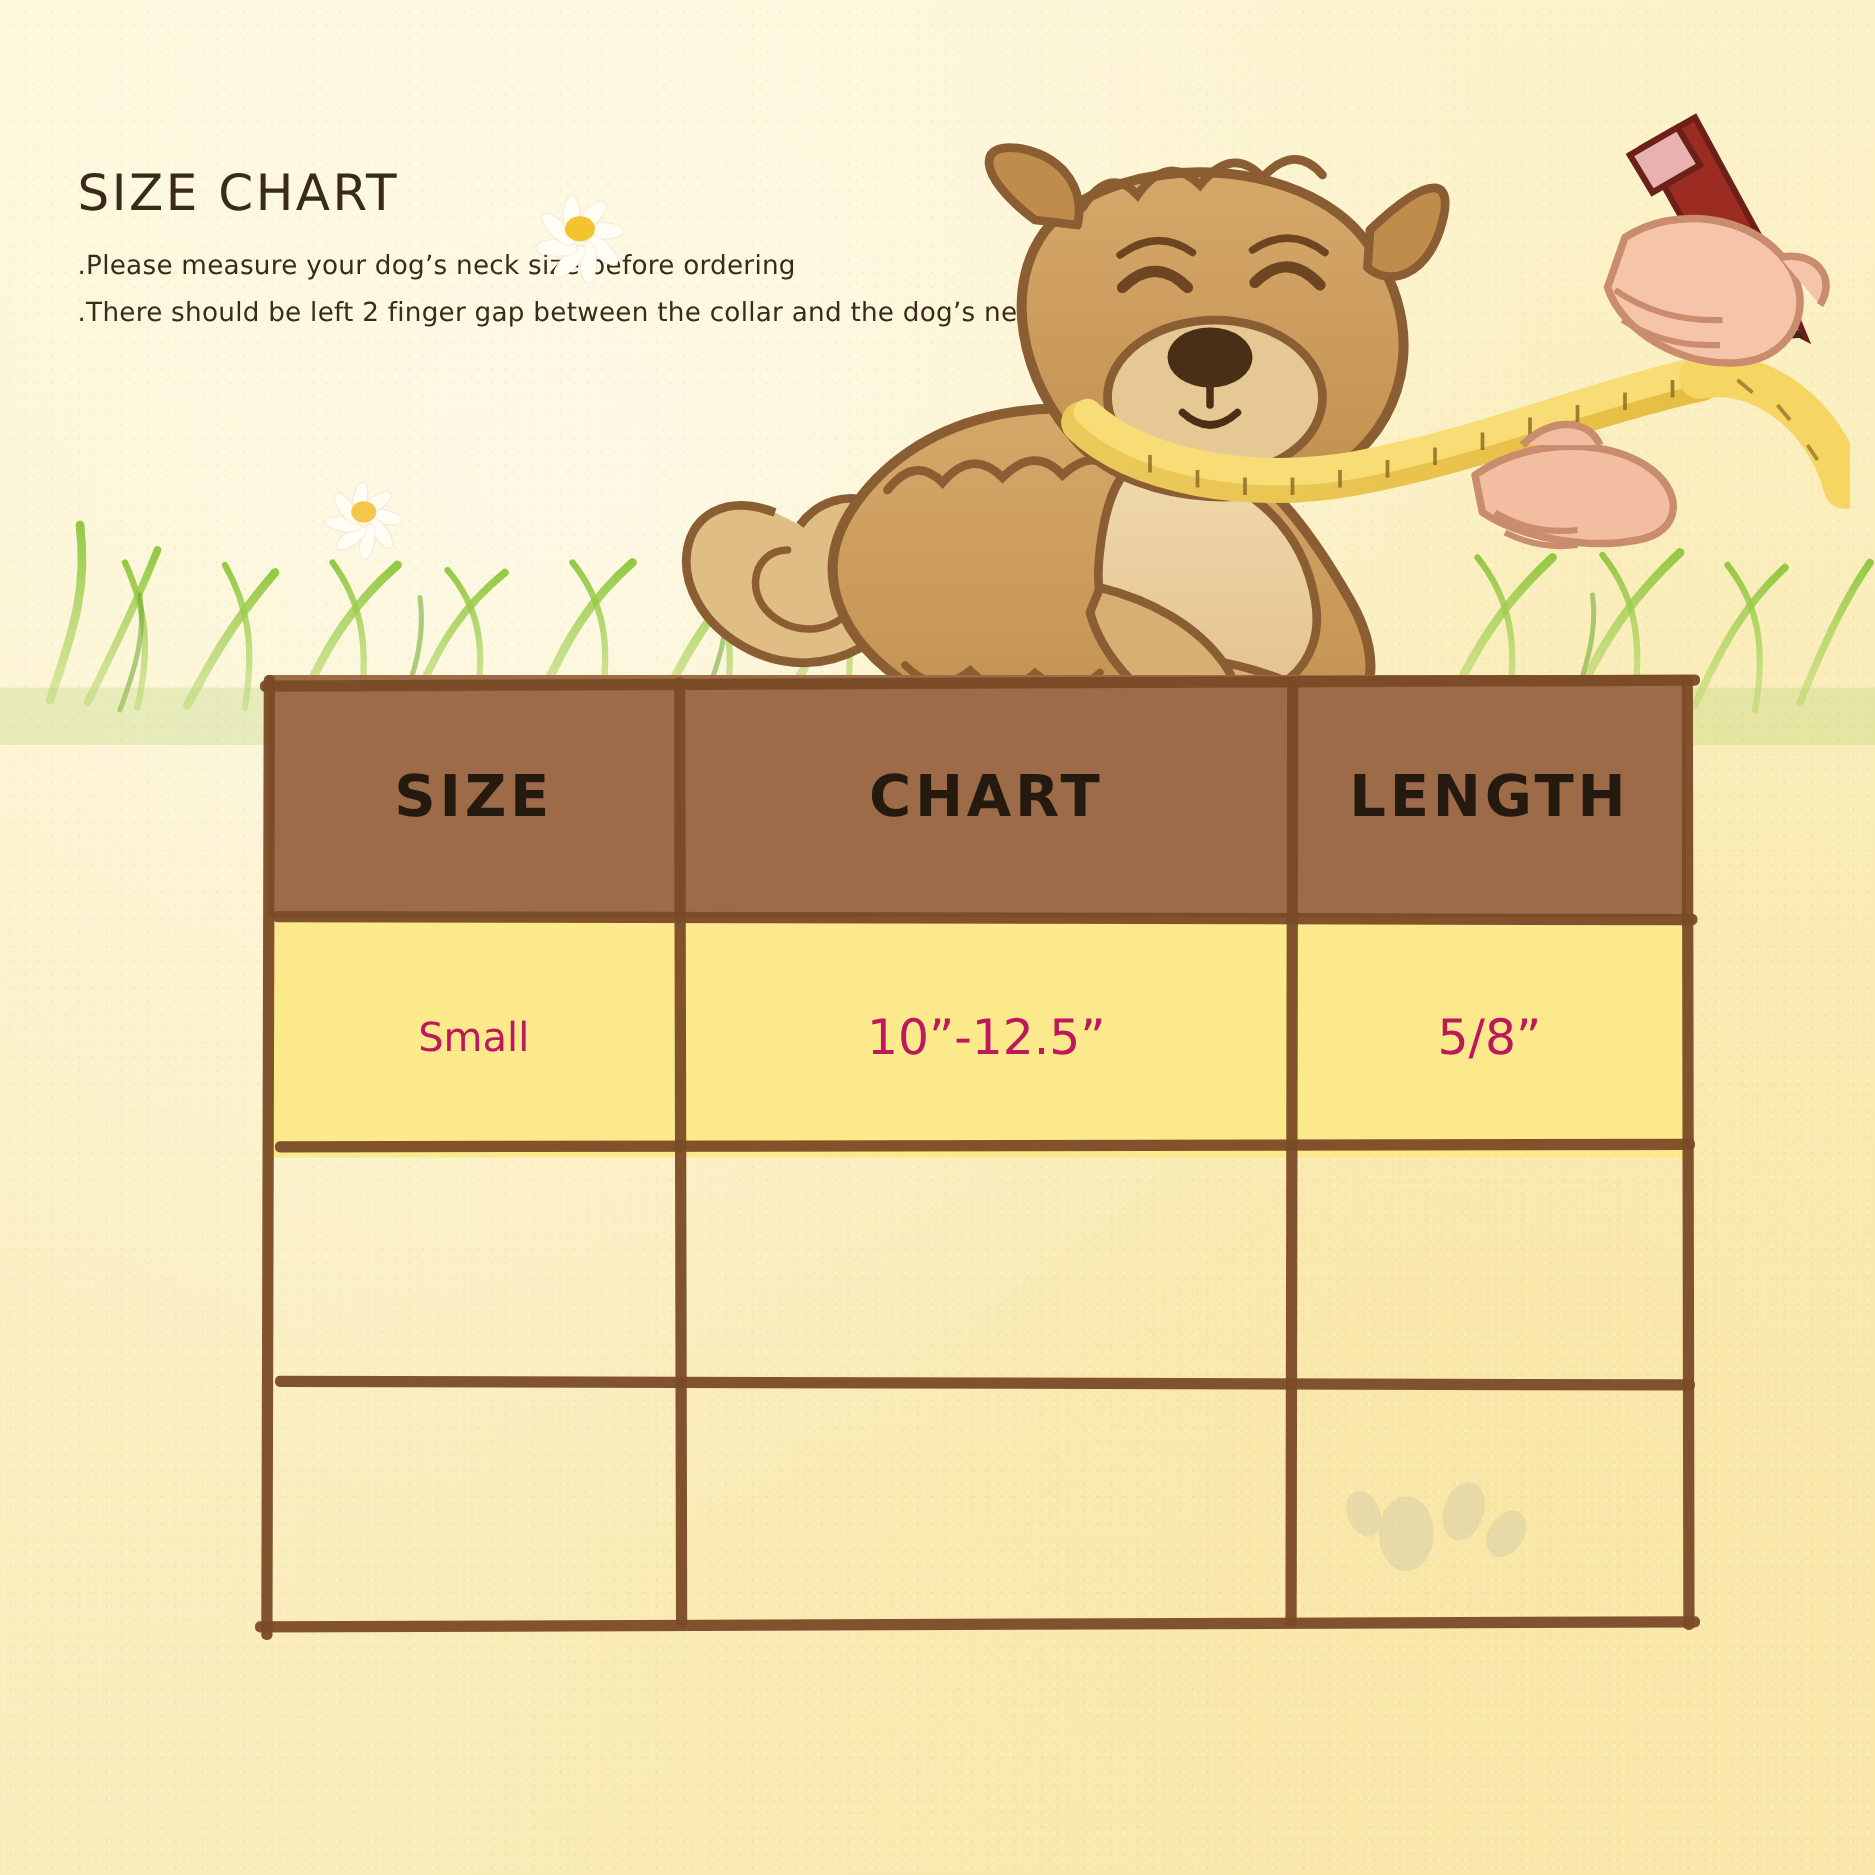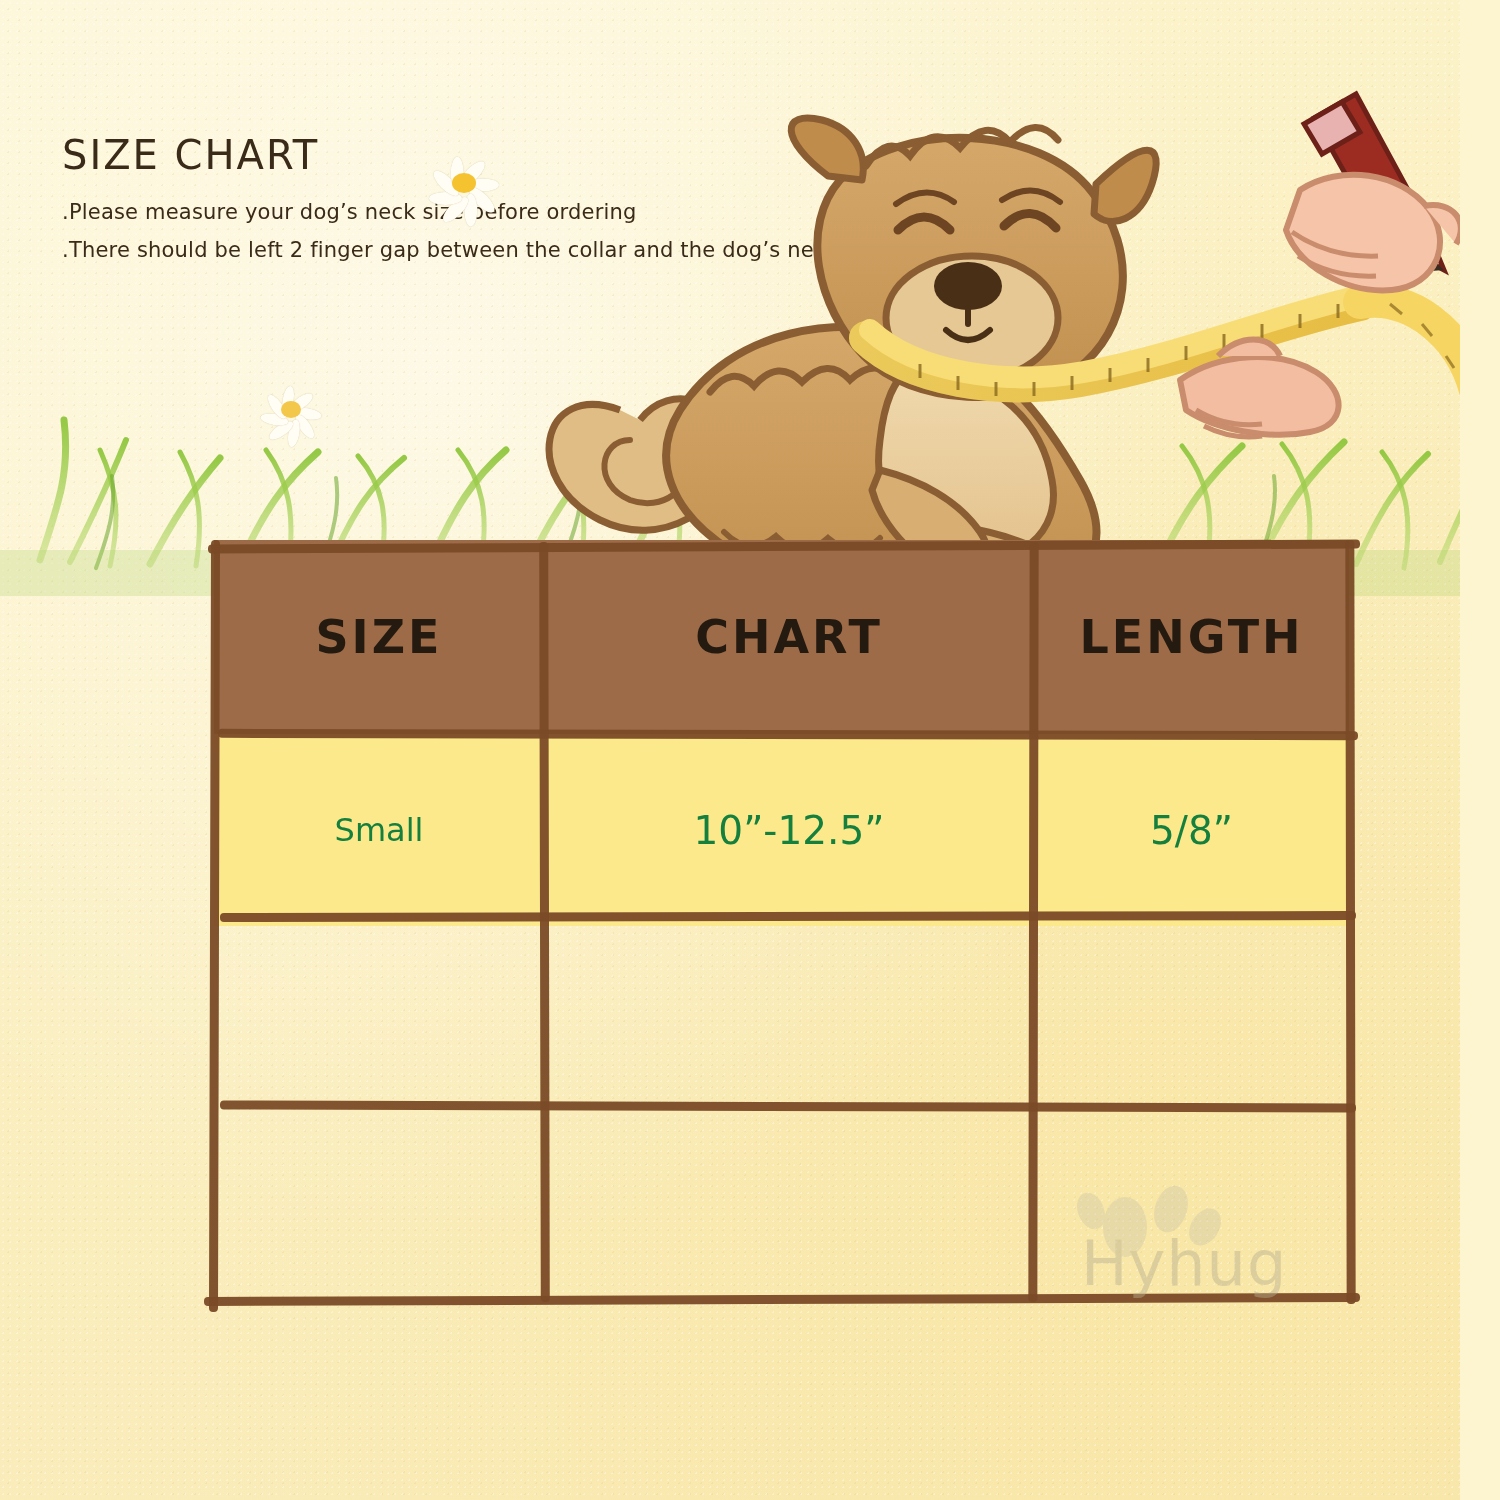--- a/index.html
+++ b/index.html
@@ -16,20 +16,21 @@
 
   #page {
     position: relative;
     width: 1460px;
     height: 1500px;
     background:
       radial-gradient(ellipse at 30% 25%, rgba(255,255,255,0.55) 0%, rgba(255,255,255,0.0) 55%),
       radial-gradient(ellipse at 80% 80%, rgba(248,226,150,0.55) 0%, rgba(255,255,255,0.0) 60%),
       linear-gradient(160deg, #fdf6d4 0%, #fbf0c2 40%, #f9eab4 100%);
     overflow: hidden;
+    padding-left: 40px;
   }
 
   
   #grain {
     position: absolute;
     inset: 0;
     background-image:
       radial-gradient(rgba(255,255,255,0.35) 1px, transparent 1px),
       radial-gradient(rgba(216,188,110,0.18) 1px, transparent 1px);
     background-size: 7px 7px, 11px 11px;
@@ -111,21 +112,21 @@
   table.size-table {
     border-collapse: collapse;
     width: 1135px;
     margin-left: 14px;
     table-layout: fixed;
   }
   table.size-table th,
   table.size-table td {
     text-align: center;
     vertical-align: middle;
-    color: #15803d;
+    color: #be185d;
   }
   table.size-table thead th {
     background: #9d6b48;
     height: 192px;
     font-weight: 700;
     font-size: 46px;
     letter-spacing: 3px;
     color: #241a10;
   }
   table.size-table tbody td {
@@ -386,16 +387,15 @@
 
   <div id="watermark">
     <svg viewBox="0 0 290 150" width="290" height="150">
       <g fill="#cfc7a6" opacity="0.9">
         <ellipse cx="50" cy="62" rx="22" ry="30"></ellipse>
         <ellipse cx="96" cy="44" rx="16" ry="24" transform="rotate(18 96 44)"></ellipse>
         <ellipse cx="130" cy="62" rx="14" ry="20" transform="rotate(32 130 62)"></ellipse>
         <ellipse cx="16" cy="46" rx="13" ry="19" transform="rotate(-22 16 46)"></ellipse>
       </g>
     </svg>
-    <div class="wm-text">Hyhug</div>
   </div>
 
 </div>
 
 </body></html>

